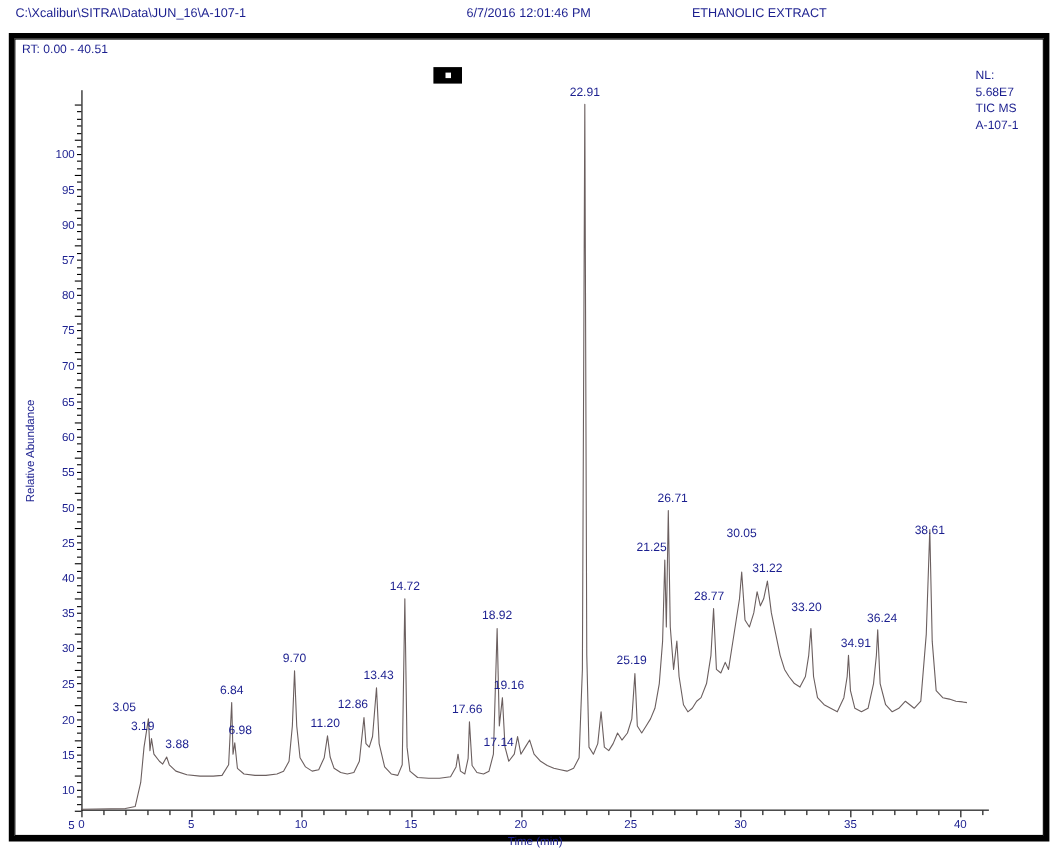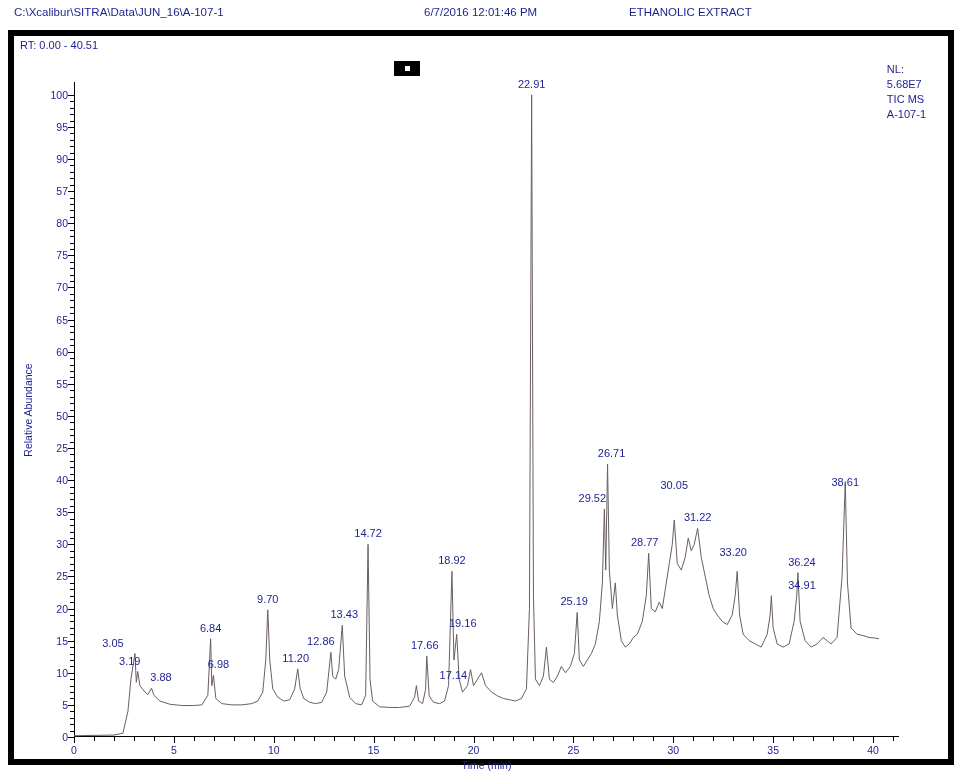--- a/index.html
+++ b/index.html
@@ -27,21 +27,21 @@
   
   #nl{position:absolute;right:22px;top:26px;font-size:11px;color:#1b1f8f;line-height:15px;}
 
   
   
   #plot{position:absolute;left:60px;top:46px;width:825px;height:655px;}
   #axis-y{position:absolute;left:0;top:0;width:1px;height:655px;background:#000;}
   #axis-x{position:absolute;left:0;bottom:0;width:825px;height:1px;background:#000;}
 
   .ytick{position:absolute;right:100%;transform:translateY(-50%);
-         font-size:10.5px;color:#1b1f8f;text-align:right;white-space:nowrap;padding-right:6px;}
+         font-size:10.5px;color:#1b1f8f;text-align:right;white-space:nowrap;padding-right:6px;margin-top:46px;}
   .ytickline{position:absolute;left:-6px;width:6px;height:1px;background:#000;}
   .ytickline.minor{left:-4px;width:4px;}
 
   .xtick{position:absolute;top:100%;transform:translateX(-50%);margin-top:7px;
          font-size:10.5px;color:#1b1f8f;}
   .xtickline{position:absolute;top:0;width:1px;height:6px;background:#000;}
   .xtickline.minor{height:4px;}
 
   #ylabel{position:absolute;left:-46px;top:50%;transform:translate(-50%,-50%) rotate(-90deg);
           font-size:10.5px;color:#1b1f8f;white-space:nowrap;}
@@ -266,25 +266,25 @@
         <div class="plabel" style="left: 221.729px; top: 569.931px;">11.20</div>
         <div class="plabel" style="left: 246.889px; top: 553.235px;">12.86</div>
         <div class="plabel" style="left: 270.275px; top: 526.265px;">13.43</div>
         <div class="plabel" style="left: 294.044px; top: 445.353px;">14.72</div>
         <div class="plabel" style="left: 341.385px; top: 586.627px; margin-left: 38px;">17.14</div>
         <div class="plabel" style="left: 350.772px; top: 557.088px;">17.66</div>
         <div class="plabel" style="left: 377.942px; top: 472.324px;">18.92</div>
         <div class="plabel" style="left: 388.736px; top: 535.255px;">19.16</div>
         <div class="plabel" style="left: 457.645px; top: -4.15686px;">22.91</div>
         <div class="plabel" style="left: 500.19px; top: 513.422px;">25.19</div>
-        <div class="plabel" style="left: 518.357px; top: 410.034px;">29.52</div>
+        <div class="plabel" style="left: 518.357px; top: 410.034px;">21.25</div>
         <div class="plabel" style="left: 537.553px; top: 365.083px;">26.71</div>
         <div class="plabel" style="left: 570.703px; top: 454.343px;">28.77</div>
         <div class="plabel" style="left: 600.272px; top: 397px;">30.05</div>
         <div class="plabel" style="left: 623.644px; top: 429.299px;">31.22</div>
         <div class="plabel" style="left: 659.196px; top: 464px;">33.20</div>
-        <div class="plabel" style="left: 728px; top: 496.725px;">34.91</div>
+        <div class="plabel" style="left: 704px; top: 496.725px;">34.91</div>
         <div class="plabel" style="left: 727.923px; top: 473.608px;">36.24</div>
         <div class="plabel" style="left: 771.265px; top: 382.422px; margin-top: 12px;">38.61</div>
       </div>
 
   </div>
 </div>
 
 </body></html>

